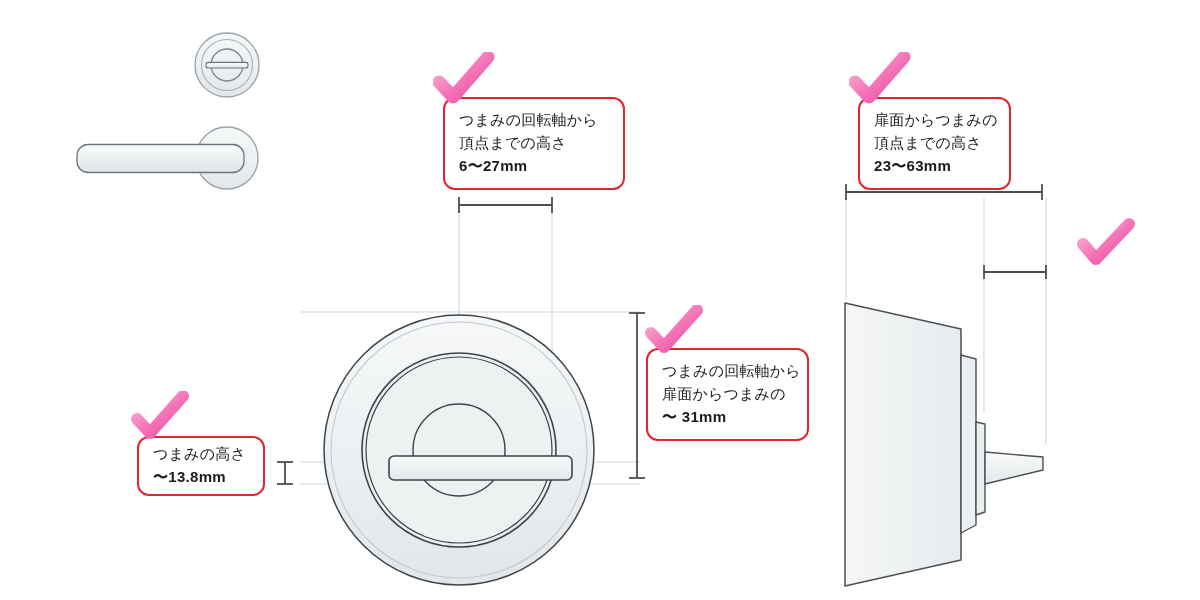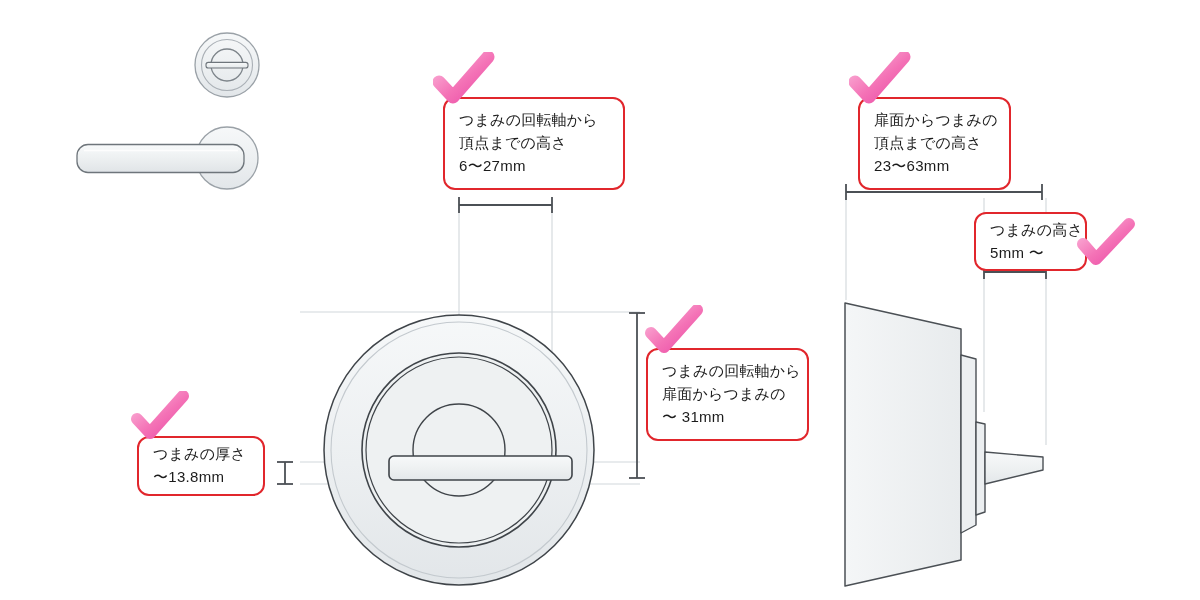--- a/index.html
+++ b/index.html
@@ -40,21 +40,21 @@
     z-index: 6;
   }
   .callout .line {
     font-size: 15px;
     line-height: 1.18;
     color: #1b1b1b;
     white-space: nowrap;
     letter-spacing: .2px;
   }
   .callout .line.val {
-    font-weight: 400;
+    font-weight: 700;
     letter-spacing: .3px;
   }
 
   .c-edge      { left: 443px; top: 97px;  width: 182px; height: 93px; }
   .c-base      { left: 646px; top: 348px; width: 163px; height: 93px; }
   .c-thick     { left: 137px; top: 436px; width: 128px; height: 60px; }
   .c-height    { left: 858px; top: 97px;  width: 153px; height: 93px; }
   .c-knob      { left: 974px; top: 212px; width: 113px; height: 59px; }
 
   
@@ -206,28 +206,24 @@
     <div class="line val">6〜27mm</div>
   </div>
 
   <div class="callout c-base">
     <div class="line">つまみの回転軸から</div>
     <div class="line">扉面からつまみの</div>
     <div class="line val">〜 31mm</div>
   </div>
 
   <div class="callout c-thick">
-    <div class="line">つまみの厚さ</div>
+    <div class="line">つまみの高さ</div>
     <div class="line val">〜13.8mm</div>
   </div>
 
   <div class="callout c-height">
     <div class="line">扉面からつまみの</div>
     <div class="line">頂点までの高さ</div>
     <div class="line val">23〜63mm</div>
   </div>
 
-  <div class="callout c-knob">
-    <div class="line">つまみの高さ</div>
-    <div class="line val">5mm 〜</div>
-  </div>
 
 </div>
 
 </body></html>

